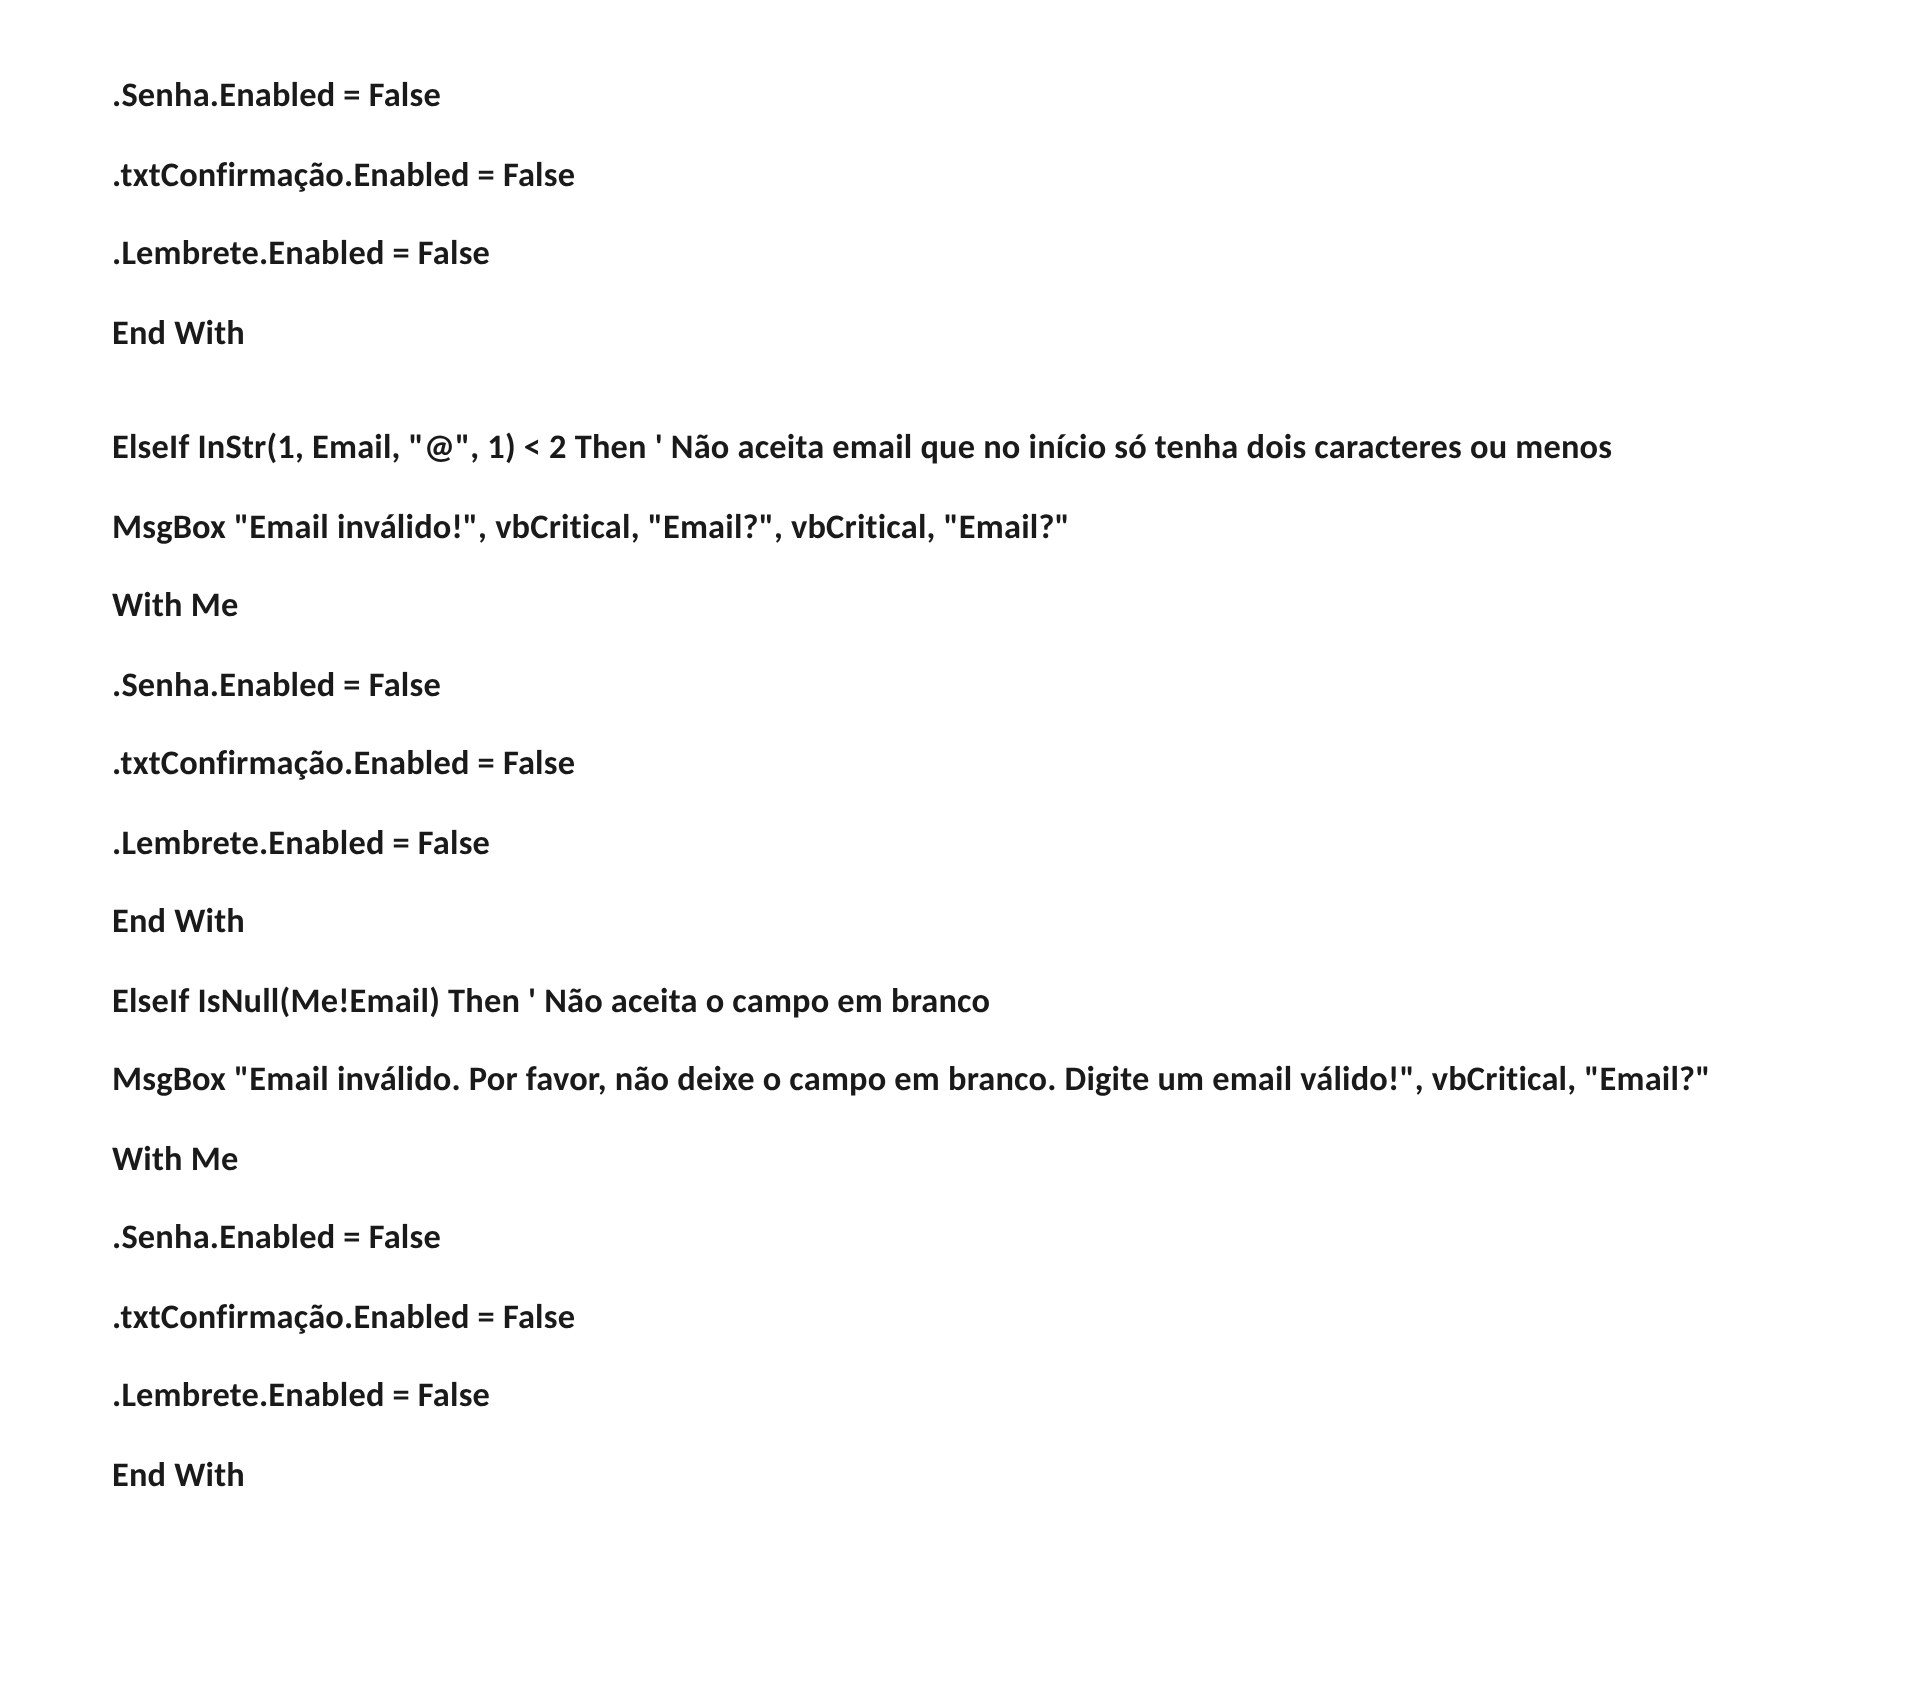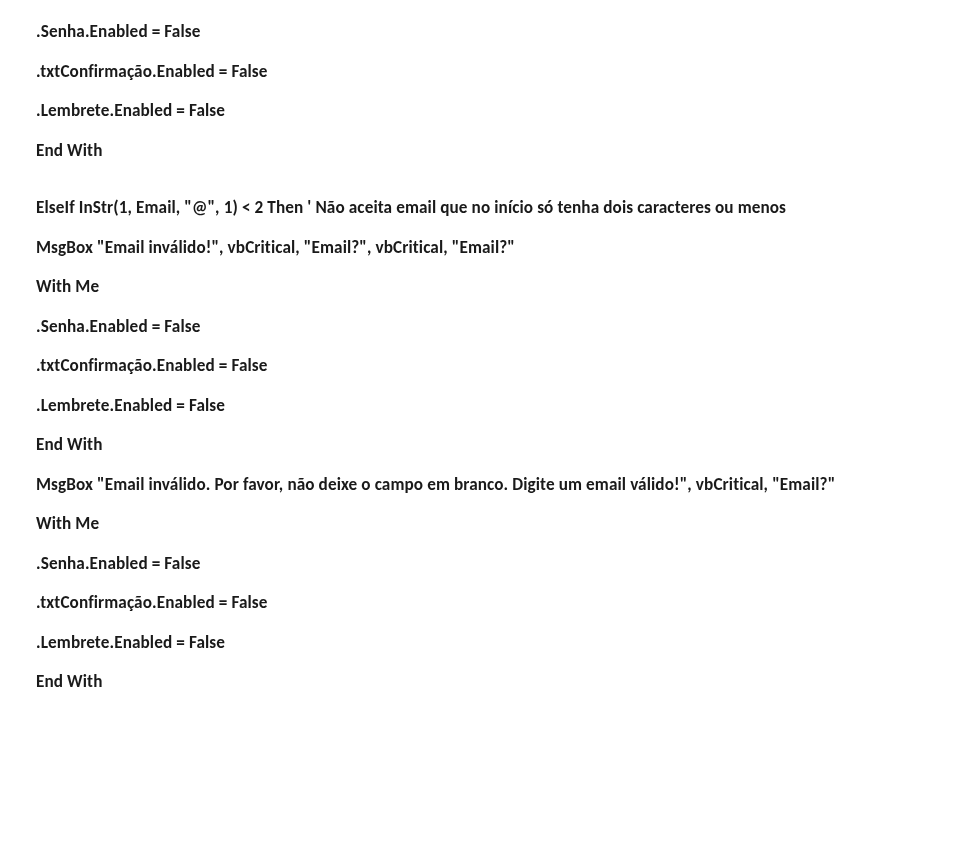--- a/index.html
+++ b/index.html
@@ -5,22 +5,23 @@
   html, body {
     margin: 0;
     padding: 0;
     width: 960px;
     height: 854px;
     background: #ffffff;
     font-family: Calibri, "Segoe UI", Arial, sans-serif;
     color: #1a1a1a;
   }
   .page {
-    padding: 12px 36px 30px 36px;
+    padding: 28px 36px 30px 36px;
     box-sizing: border-box;
+    margin-left: 20px;
   }
   .line {
     font-weight: 700;
     font-size: 17.2px;
     line-height: 1.25;
     margin: 0;
     padding: 9px 0;
     letter-spacing: 0.1px;
   }
   .blank {
@@ -36,19 +37,20 @@
   <p class="line">.Lembrete.Enabled = False</p>
   <p class="line">End With</p>
   <div class="blank"></div>
   <p class="line">ElseIf InStr(1, Email, "@", 1) &lt; 2 Then ' Não aceita email que no início só tenha dois caracteres ou menos</p>
   <p class="line">MsgBox "Email inválido!", vbCritical, "Email?", vbCritical, "Email?"</p>
   <p class="line">With Me</p>
   <p class="line">.Senha.Enabled = False</p>
   <p class="line">.txtConfirmação.Enabled = False</p>
   <p class="line">.Lembrete.Enabled = False</p>
   <p class="line">End With</p>
+  <p class="line">ElseIf IsNull(Me!Email) Then ' Não aceita o campo em branco</p>
   <p class="line">MsgBox "Email inválido. Por favor, não deixe o campo em branco. Digite um email válido!", vbCritical, "Email?"</p>
   <p class="line">With Me</p>
   <p class="line">.Senha.Enabled = False</p>
   <p class="line">.txtConfirmação.Enabled = False</p>
   <p class="line">.Lembrete.Enabled = False</p>
   <p class="line">End With</p>
 </div>
 
 </body></html>

